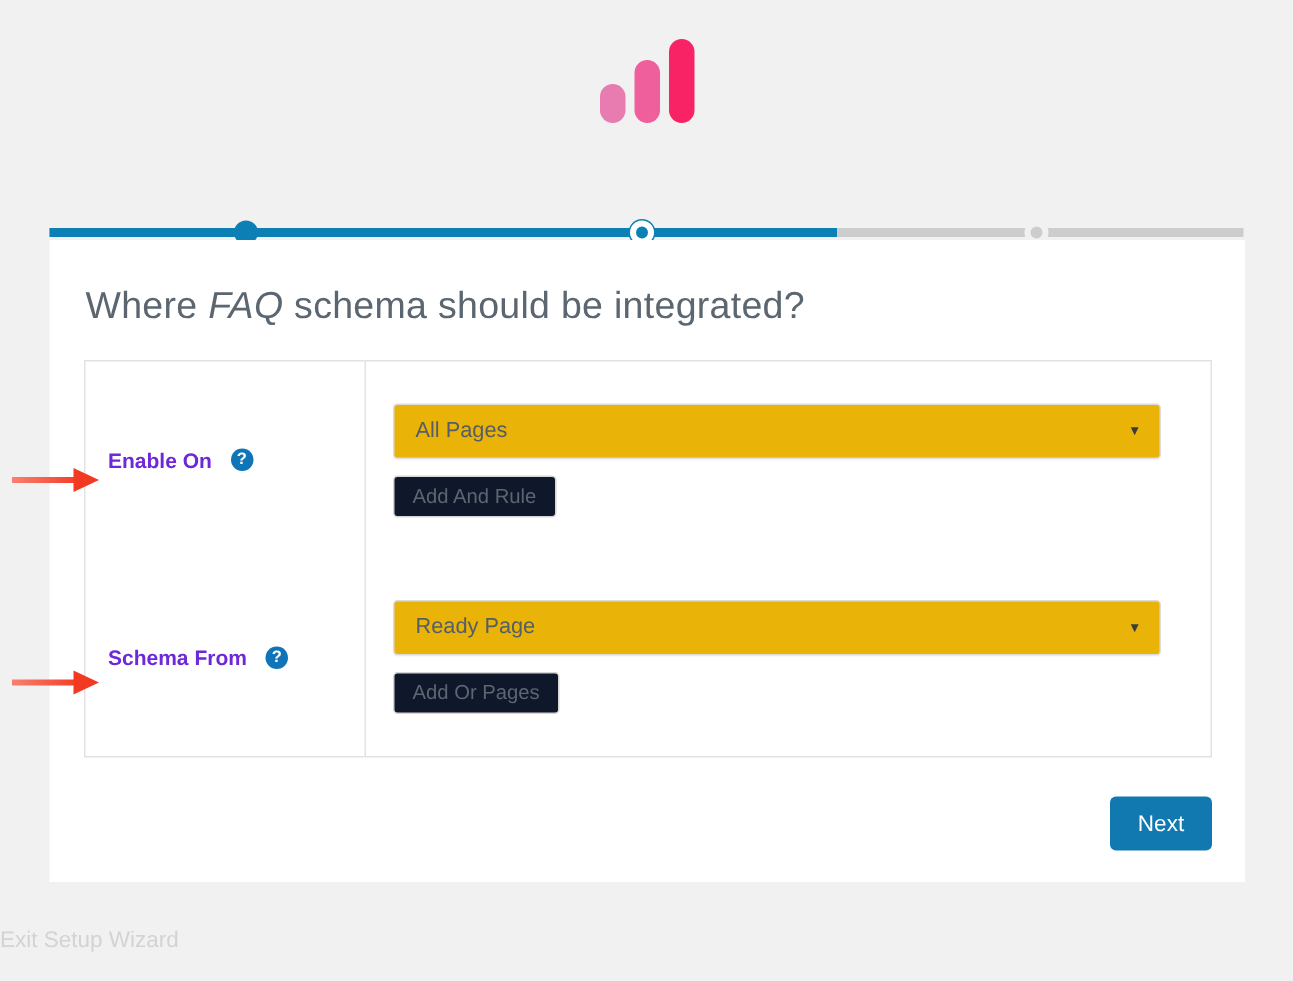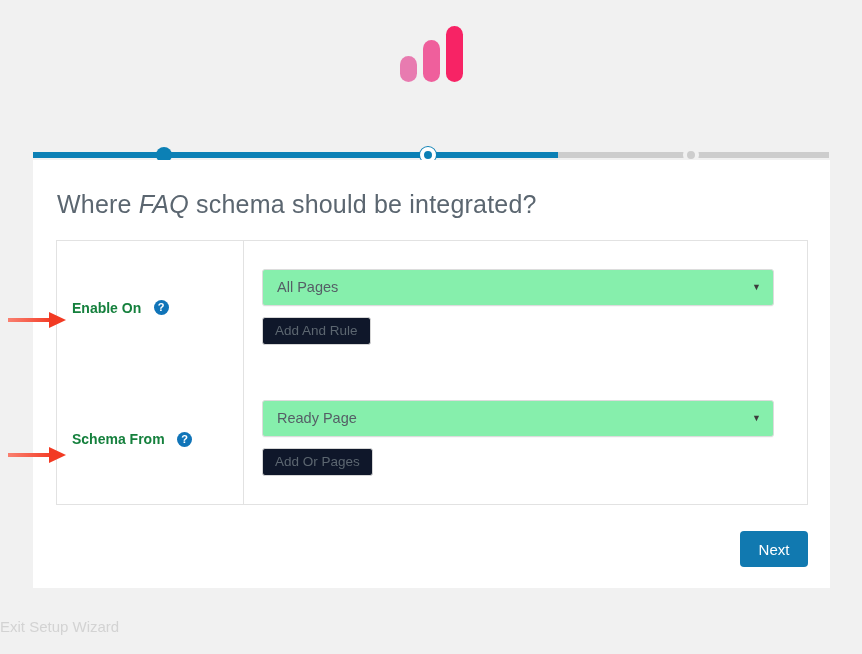--- a/index.html
+++ b/index.html
@@ -128,21 +128,21 @@
   }
   .label-cell {
     width: 187px;
     border-right: 1px solid #e2e2e2 !important;
     padding-left: 15px !important;
     height: 132px;
   }
   .label-text {
     font-size: 14px;
     font-weight: bold;
-    color: #15803d;
+    color: #6d28d9;
     display: inline-block;
     vertical-align: middle;
   }
   .help-icon {
     display: inline-block;
     vertical-align: middle;
     margin-left: 8px;
     width: 15px;
     height: 15px;
     border-radius: 50%;
@@ -156,21 +156,21 @@
     cursor: pointer;
   }
   .field-cell { padding: 18px 22px 18px 18px !important; height: 132px; }
 
   .select-box {
     position: relative;
     width: 512px;
     height: 37px;
     border: 1px solid #dcdcdc;
     border-radius: 3px;
-    background: #86efac;
+    background: #eab308;
     box-shadow: 0 1px 1px rgba(0,0,0,.03);
   }
   .select-value {
     position: absolute;
     left: 14px;
     top: 0;
     line-height: 35px;
     font-size: 14.5px;
     color: #555e66;
   }

